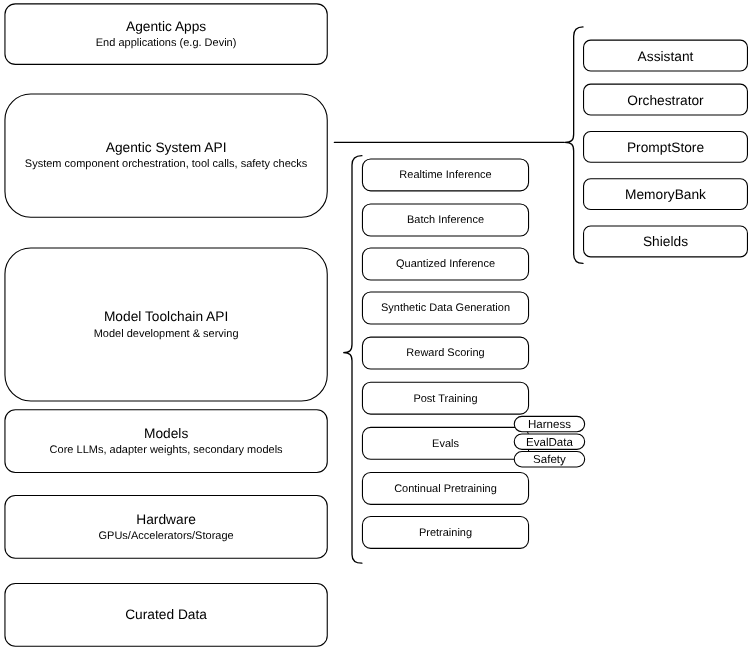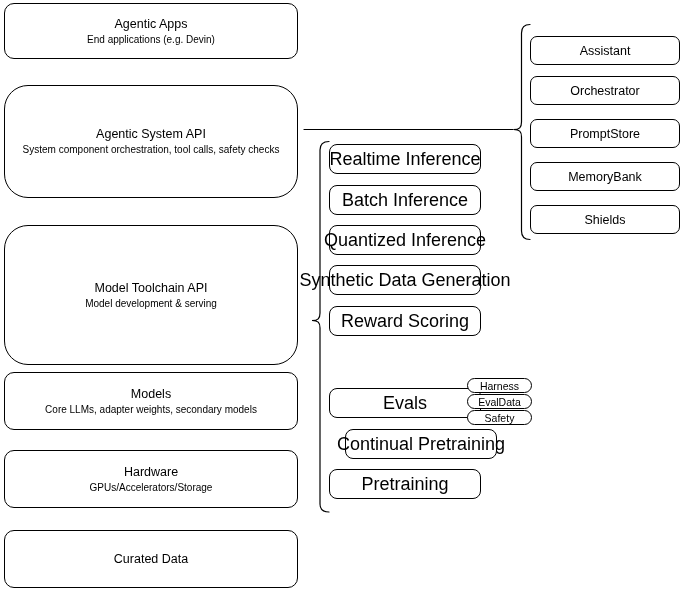--- a/index.html
+++ b/index.html
@@ -38,26 +38,26 @@
   .lb1 { top: 85px;  height: 113px; border-radius: 24px; }
   .lb2 { top: 225px; height: 140px; border-radius: 24px; }
   .lb3 { top: 372px; height: 58px;  border-radius: 10px; }
   .lb4 { top: 450px; height: 58px;  border-radius: 10px; }
   .lb5 { top: 530px; height: 58px;  border-radius: 10px; }
 
   .mid-box {
     left: 329px; width: 152px; height: 30px;
     border-radius: 8px;
     border-width: 1.2px;
-    font-size: 18px;
+    font-size: 10px;
     white-space: nowrap;
   }
   .mb0 { top: 144px; } .mb1 { top: 185px; } .mb2 { top: 225px; }
   .mb3 { top: 265px; } .mb4 { top: 306px; } .mb5 { top: 347px; }
-  .mb6 { top: 388px; } .mb7 { top: 429px; margin-left: 16px; } .mb8 { top: 469px; }
+  .mb6 { top: 388px; } .mb7 { top: 429px; } .mb8 { top: 469px; }
 
   .pill {
     position: absolute;
     box-sizing: border-box;
     left: 467px; width: 65px; height: 15px;
     background: #ffffff;
     border: 1.2px solid #000000;
     border-radius: 8px;
     display: flex; align-items: center; justify-content: center;
     font-size: 10.5px;
@@ -119,20 +119,23 @@
   </div>
   <div class="box mid-box mb3">
     <span>Synthetic Data Generation</span>
   </div>
   <div class="box mid-box mb2">
     <span>Quantized Inference</span>
   </div>
   <div class="box mid-box mb4">
     <span>Reward Scoring</span>
   </div>
+  <div class="box mid-box mb5">
+    <span>Post Training</span>
+  </div>
   <div class="box mid-box mb6">
     <span>Evals</span>
   </div>
   <div class="box mid-box mb7">
     <span>Continual Pretraining</span>
   </div>
   <div class="box mid-box mb8">
     <span>Pretraining</span>
   </div>
 

